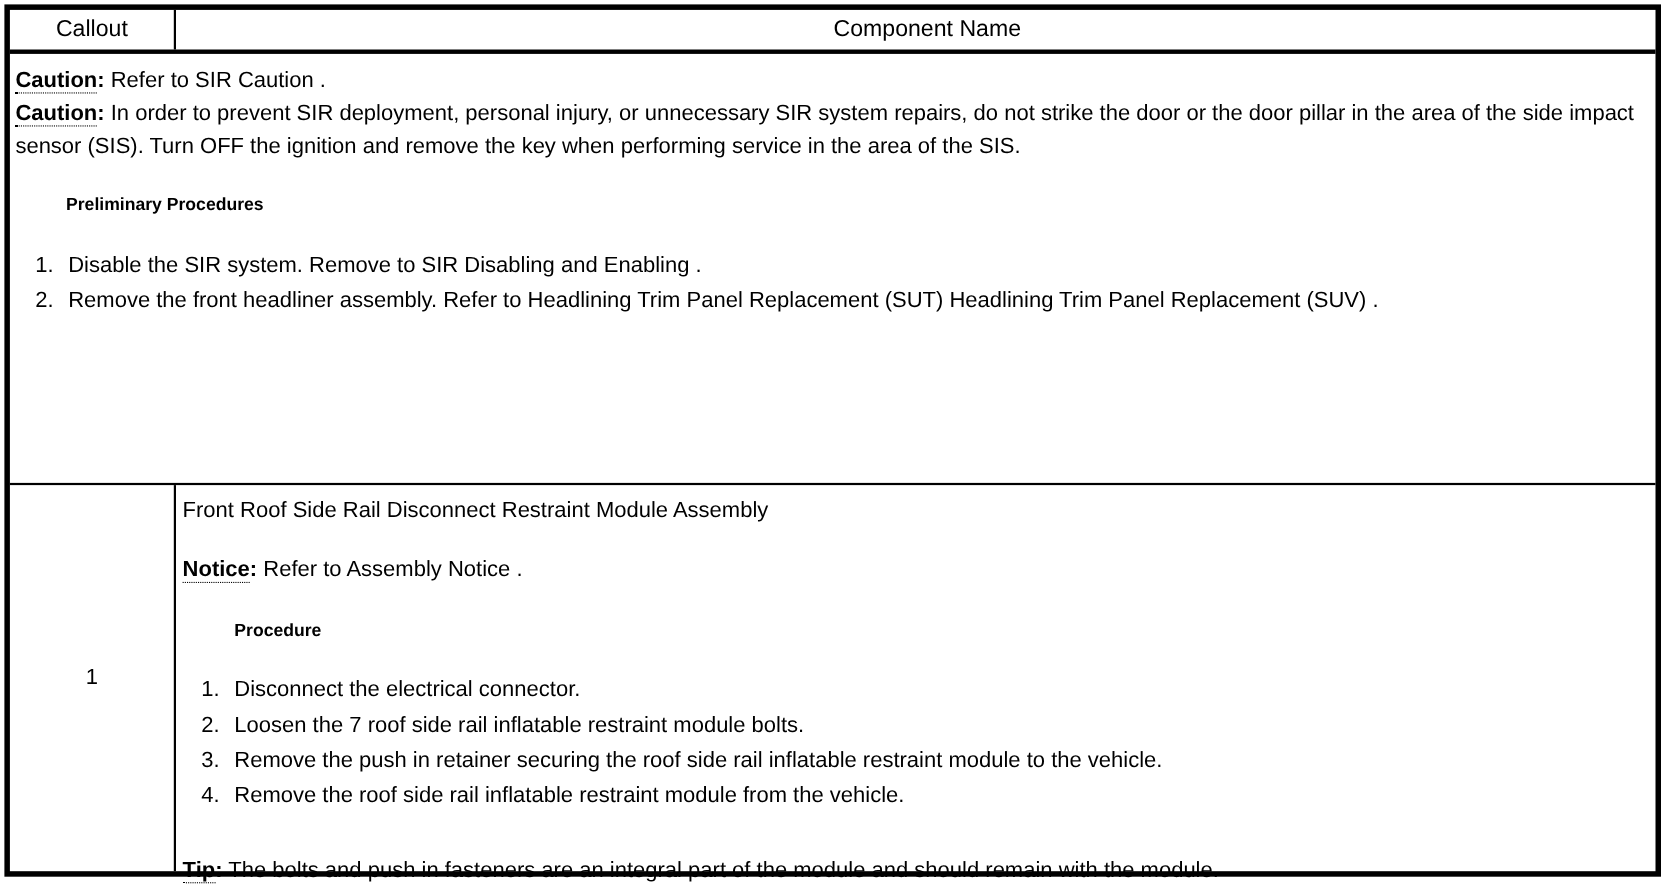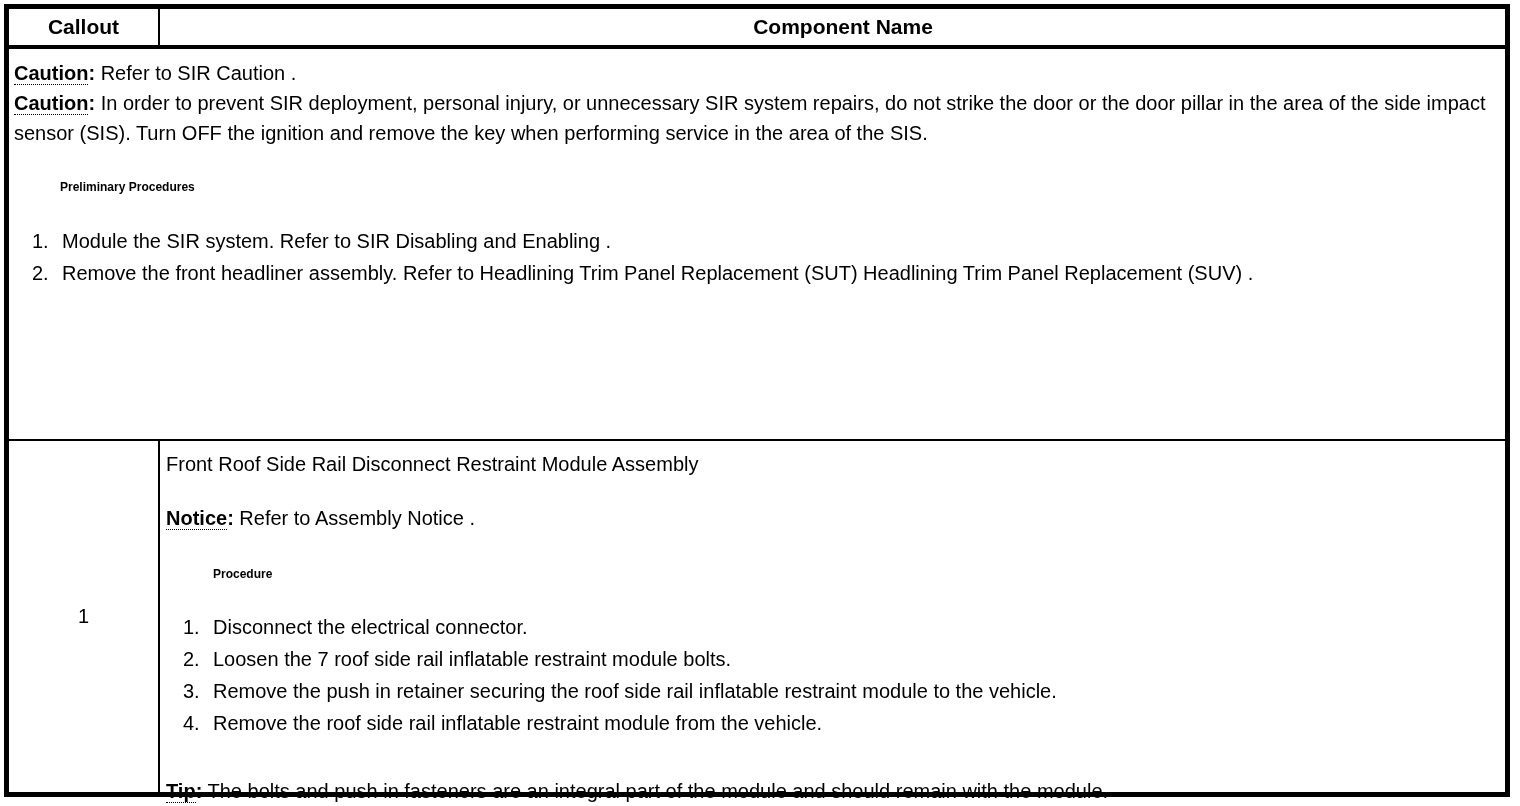--- a/index.html
+++ b/index.html
@@ -23,21 +23,21 @@
     flex-direction: column;
     background: #ffffff;
   }
   .header-row {
     display: flex;
     height: 36px;
     border-bottom: 4px solid #000000;
     flex: 0 0 auto;
   }
   .header-cell {
-    font-weight: bold;
+    font-weight: normal;
     font-size: 21px;
     line-height: 36px;
     text-align: center;
     white-space: nowrap;
   }
   .header-callout {
     width: 149px;
     border-right: 2px solid #000000;
     flex: 0 0 auto;
   }
@@ -52,21 +52,21 @@
   }
   p {
     margin: 0;
     font-size: 20px;
     line-height: 30px;
   }
   .b { font-weight: bold; }
   .dotted { border-bottom: 1px dotted #000000; }
   .sub-heading {
     font-weight: bold;
-    font-size: 12px;
+    font-size: 16px;
     line-height: 30px;
     margin-top: 24px;
   }
   .prelim-heading { margin-left: 46px; }
   .steps {
     margin-top: 23px;
     padding-left: 18px;
   }
   .step {
     display: flex;
@@ -120,21 +120,21 @@
 
   <div class="notes-row">
     <p><span class="b dotted">Caution</span><span class="b">:</span><span> Refer to SIR Caution .</span></p>
     <p><span class="b dotted">Caution</span><span class="b">:</span><span> In order to prevent SIR deployment, personal injury, or unnecessary SIR system repairs, do not strike the door or the door pillar in the area of the side impact sensor (SIS). Turn OFF the ignition and remove the key when performing service in the area of the SIS.</span></p>
 
     <div class="sub-heading prelim-heading">Preliminary Procedures</div>
 
     <div class="steps">
       <div class="step">
         <span class="step-num">1.</span>
-        <span class="step-text">Module the SIR system. Refer to SIR Disabling and Enabling .</span>
+        <span class="step-text">Disable the SIR system. Remove to SIR Disabling and Enabling .</span>
       </div>
       <div class="step">
         <span class="step-num">2.</span>
         <span class="step-text">Remove the front headliner assembly. Refer to Headlining Trim Panel Replacement (SUT) Headlining Trim Panel Replacement (SUV) .</span>
       </div>
     </div>
   </div>
 
   <div class="component-row">
     <div class="callout-cell">

